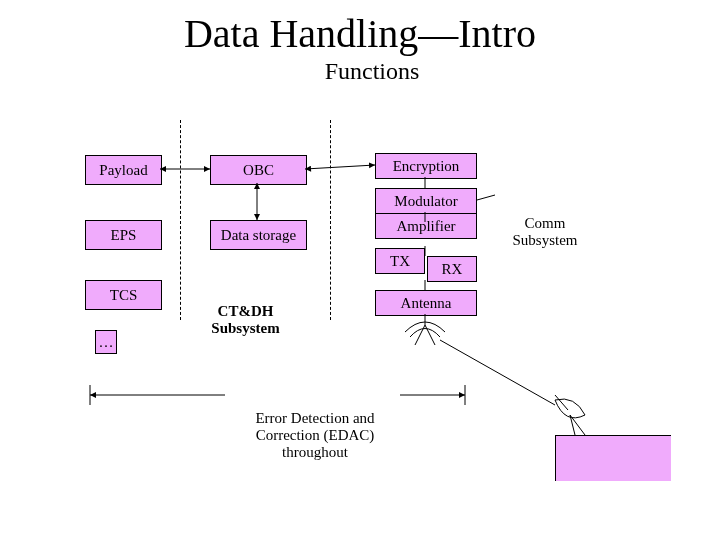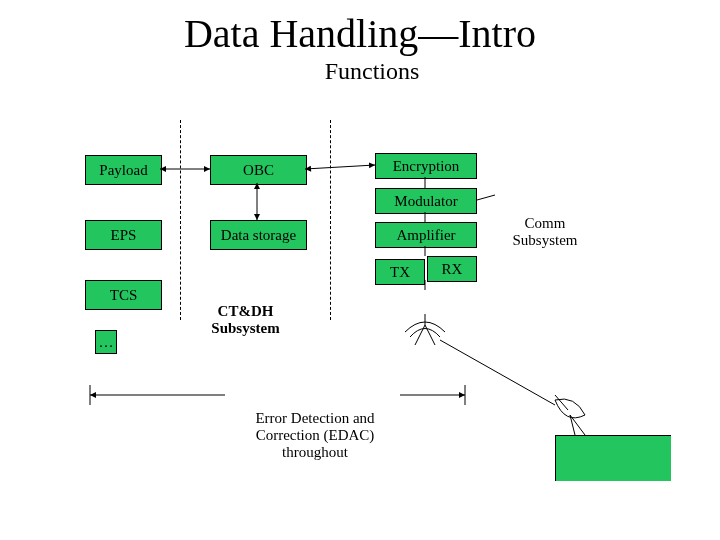--- a/index.html
+++ b/index.html
@@ -1,19 +1,19 @@
 <!DOCTYPE html>
 <html><head>
 <meta charset="utf-8">
 <style>
   html,body{margin:0;padding:0;width:720px;height:540px;background:#fff;font-family:"Times New Roman",Times,serif;color:#000;}
   .slide{position:relative;width:720px;height:428px;}
   .title{position:absolute;left:0;width:720px;text-align:center;font-size:40px;}
   .subtitle{position:absolute;left:12px;width:720px;text-align:center;font-size:24px;}
-  .box{position:absolute;border:1px solid #000;text-align:center;font-size:15px;display:flex;align-items:center;justify-content:center;background:#22c55e;}
+  .box{position:absolute;border:1px solid #000;text-align:center;font-size:15px;display:flex;align-items:center;justify-content:center;background:#f0abfc;}
   .label{position:absolute;font-size:15px;text-align:center;margin-top:35px;}
   .labelbold{font-weight:bold;}
   .vdash{position:absolute;border-left:1px dashed #000;}
   svg{position:absolute;overflow:visible;}
 </style>
 </head>
 <body>
 <div class="slide">
 
 <div class="title" style="top:10px">Data Handling—Intro</div>
@@ -27,23 +27,24 @@
 <div class="box" style="left:85px;top:220px;width:75px;height:28px">EPS</div>
 <div class="box" style="left:95px;top:330px;width:20px;height:22px">…</div>
 
 <div class="box" style="left:210px;top:220px;width:95px;height:28px">Data storage</div>
 <div class="box" style="left:210px;top:155px;width:95px;height:28px">OBC</div>
 <div class="label labelbold" style="left:198px;top:268px;width:95px;white-space:pre-line">CT&amp;DH
 Subsystem</div>
 
 <div class="box" style="left:375px;top:188px;width:100px;height:24px">Modulator</div>
 <div class="box" style="left:375px;top:153px;width:100px;height:24px">Encryption</div>
-<div class="box" style="left:375px;top:222px;width:100px;height:24px">Amplifier</div>
-<div class="box" style="left:375px;top:259px;width:48px;height:24px">TX</div>
+<div class="box" style="left:375px;top:213px;width:100px;height:24px">Amplifier</div>
+<div class="box" style="left:375px;top:248px;width:48px;height:24px">TX</div>
 <div class="box" style="left:427px;top:256px;width:48px;height:24px">RX</div>
+<div class="box" style="left:375px;top:290px;width:100px;height:24px">Antenna</div>
 
 <div class="label" style="left:500px;top:180px;width:90px;white-space:pre-line">Comm
 Subsystem</div>
 
 <div class="label" style="left:230px;top:375px;width:170px;white-space:pre-line">Error Detection and
 Correction (EDAC)
 throughout</div>
 
 <div class="box" style="left:555px;top:435px;width:115px;height:45px;border-right:none;border-bottom:none"></div>
 

